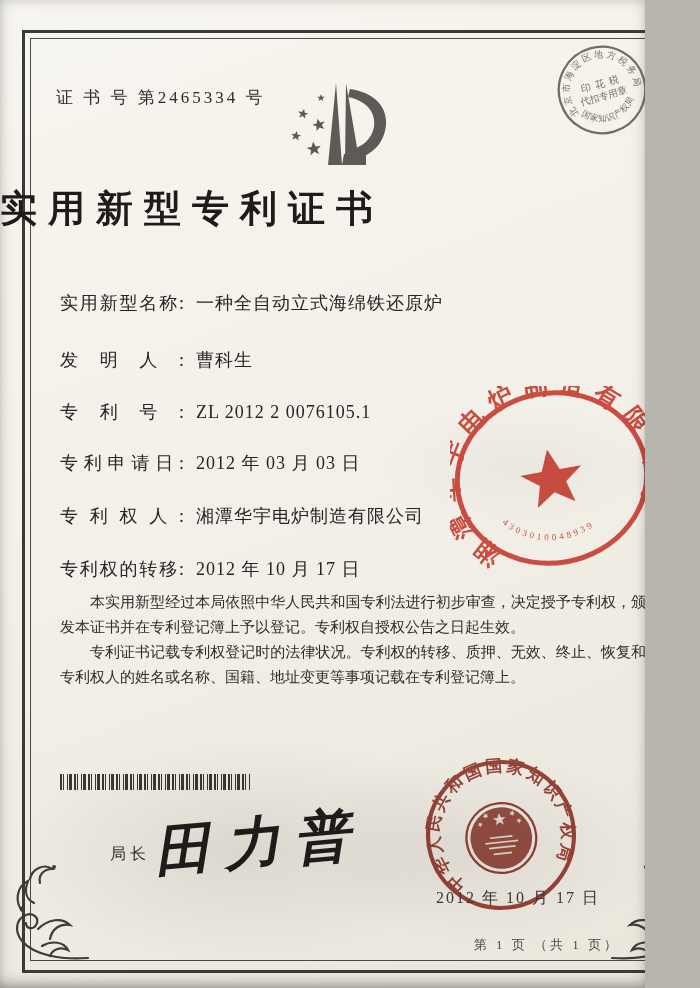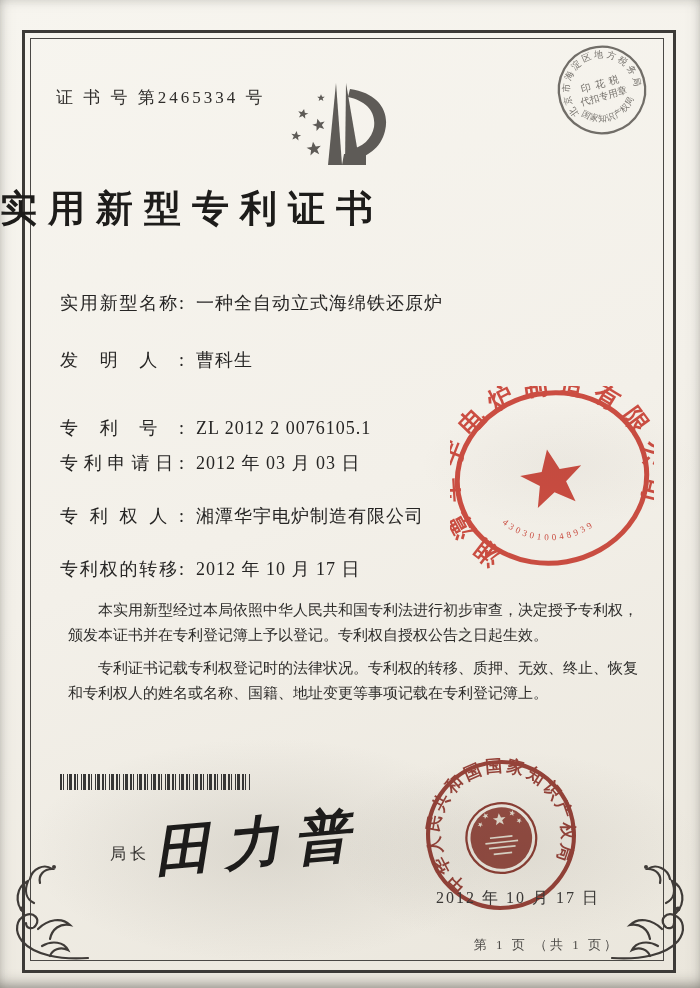--- a/index.html
+++ b/index.html
@@ -1,17 +1,17 @@
 <!DOCTYPE html>
 <html><head>
 <meta charset="utf-8">
 <style>
   html,body{margin:0;padding:0;background:#b8b5ae;}
   #page{
-    position:relative;width:700px;height:988px;overflow:hidden;
+    position:relative;width:645px;height:988px;overflow:hidden;
     background:linear-gradient(160deg,#f7f5ef 0%,#f3f0e9 50%,#eae6dc 100%);
     font-family:"Liberation Serif","DejaVu Serif",serif;color:#2b2b2b;
     box-shadow:inset 0 -10px 14px -7px rgba(60,58,54,.5),
                inset 0 8px 12px -8px rgba(130,128,122,.35),
                inset 10px 0 16px -12px rgba(110,108,102,.35),
                inset -10px 0 16px -12px rgba(110,108,102,.3);
   }
   #noise{position:absolute;inset:0;pointer-events:none;
     background:
       radial-gradient(ellipse 340px 160px at 38% 86%, rgba(118,112,100,.16), transparent 70%),
@@ -26,25 +26,25 @@
   #orn-left{left:8px;top:858px;}
   #orn-right{left:610px;top:858px;transform:scaleX(-1);}
   .certno{position:absolute;left:56px;top:86px;font-size:17px;letter-spacing:3px;color:#2f2d2b;}
   .title{position:absolute;left:0;right:0;top:184px;text-align:left;
     font-size:37px;font-weight:700;letter-spacing:11px;color:#1d1c1a;}
   .logo{position:absolute;left:286px;top:80px;width:112px;height:92px;}
   .tax-seal{position:absolute;left:554px;top:42px;width:96px;height:96px;opacity:.82;}
   .field-row{position:absolute;left:60px;font-size:18px;white-space:nowrap;color:#262524;}
   .field-label{display:inline-block;width:124px;text-align:justify;text-align-last:justify;}
   .field-value{margin-left:12px;letter-spacing:1px;}
-  #row0{top:291px;}#row1{top:348px;}#row2{top:416px;}
+  #row0{top:291px;}#row1{top:348px;}#row2{top:400px;}
   #row3{top:451px;}#row4{top:504px;}#row5{top:557px;}
   .body-text{position:absolute;left:60px;top:590px;width:586px;font-size:15px;
     line-height:25px;color:#2e2d2b;text-align:justify;}
-  .body-text p{margin:8px;text-indent:2em;}
+  .body-text p{margin:0;text-indent:2em;}
   .barcode{position:absolute;left:60px;top:774px;width:190px;height:16px;opacity:.88;
     background:repeating-linear-gradient(90deg,
       #1e1e1e 0px,#1e1e1e 2px,transparent 2px,transparent 3px,
       #1e1e1e 3px,#1e1e1e 4px,transparent 4px,transparent 7px,
       #1e1e1e 7px,#1e1e1e 8px,transparent 8px,transparent 9px,
       #1e1e1e 9px,#1e1e1e 12px,transparent 12px,transparent 14px);}
   .signer-label{position:absolute;left:110px;top:844px;font-size:16px;letter-spacing:4px;color:#33312f;}
   .signature{position:absolute;left:152px;top:796px;width:210px;height:100px;}
   .signature text{font-family:"Liberation Serif","DejaVu Serif",serif;
     font-style:italic;font-weight:700;fill:#1d1c1b;letter-spacing:14px;}

